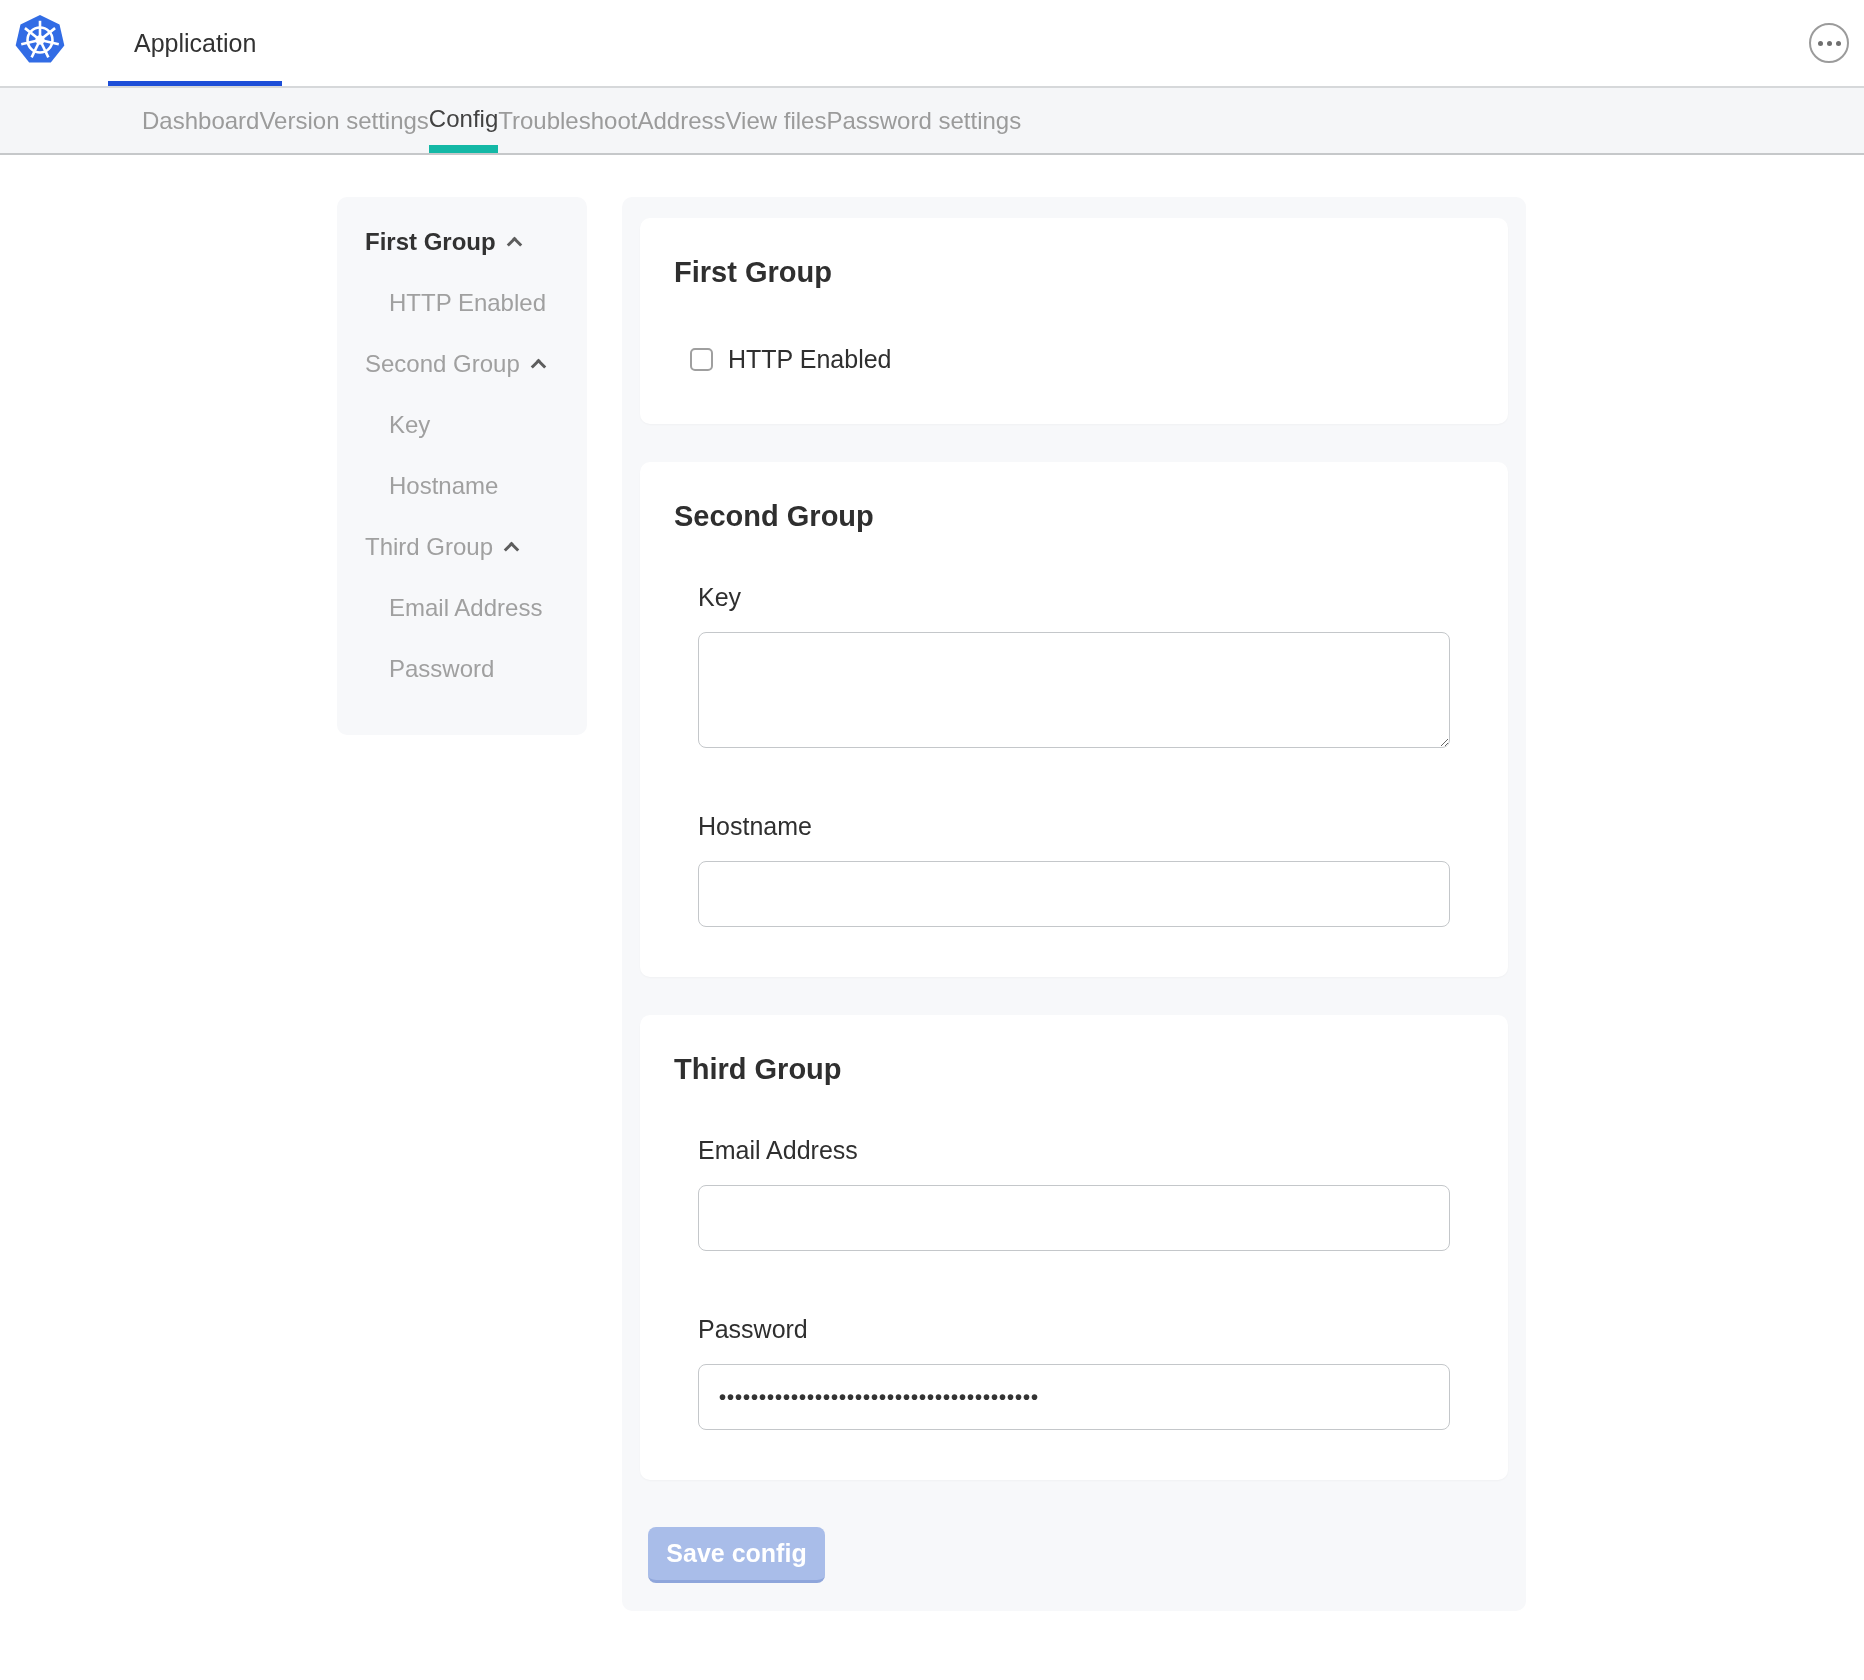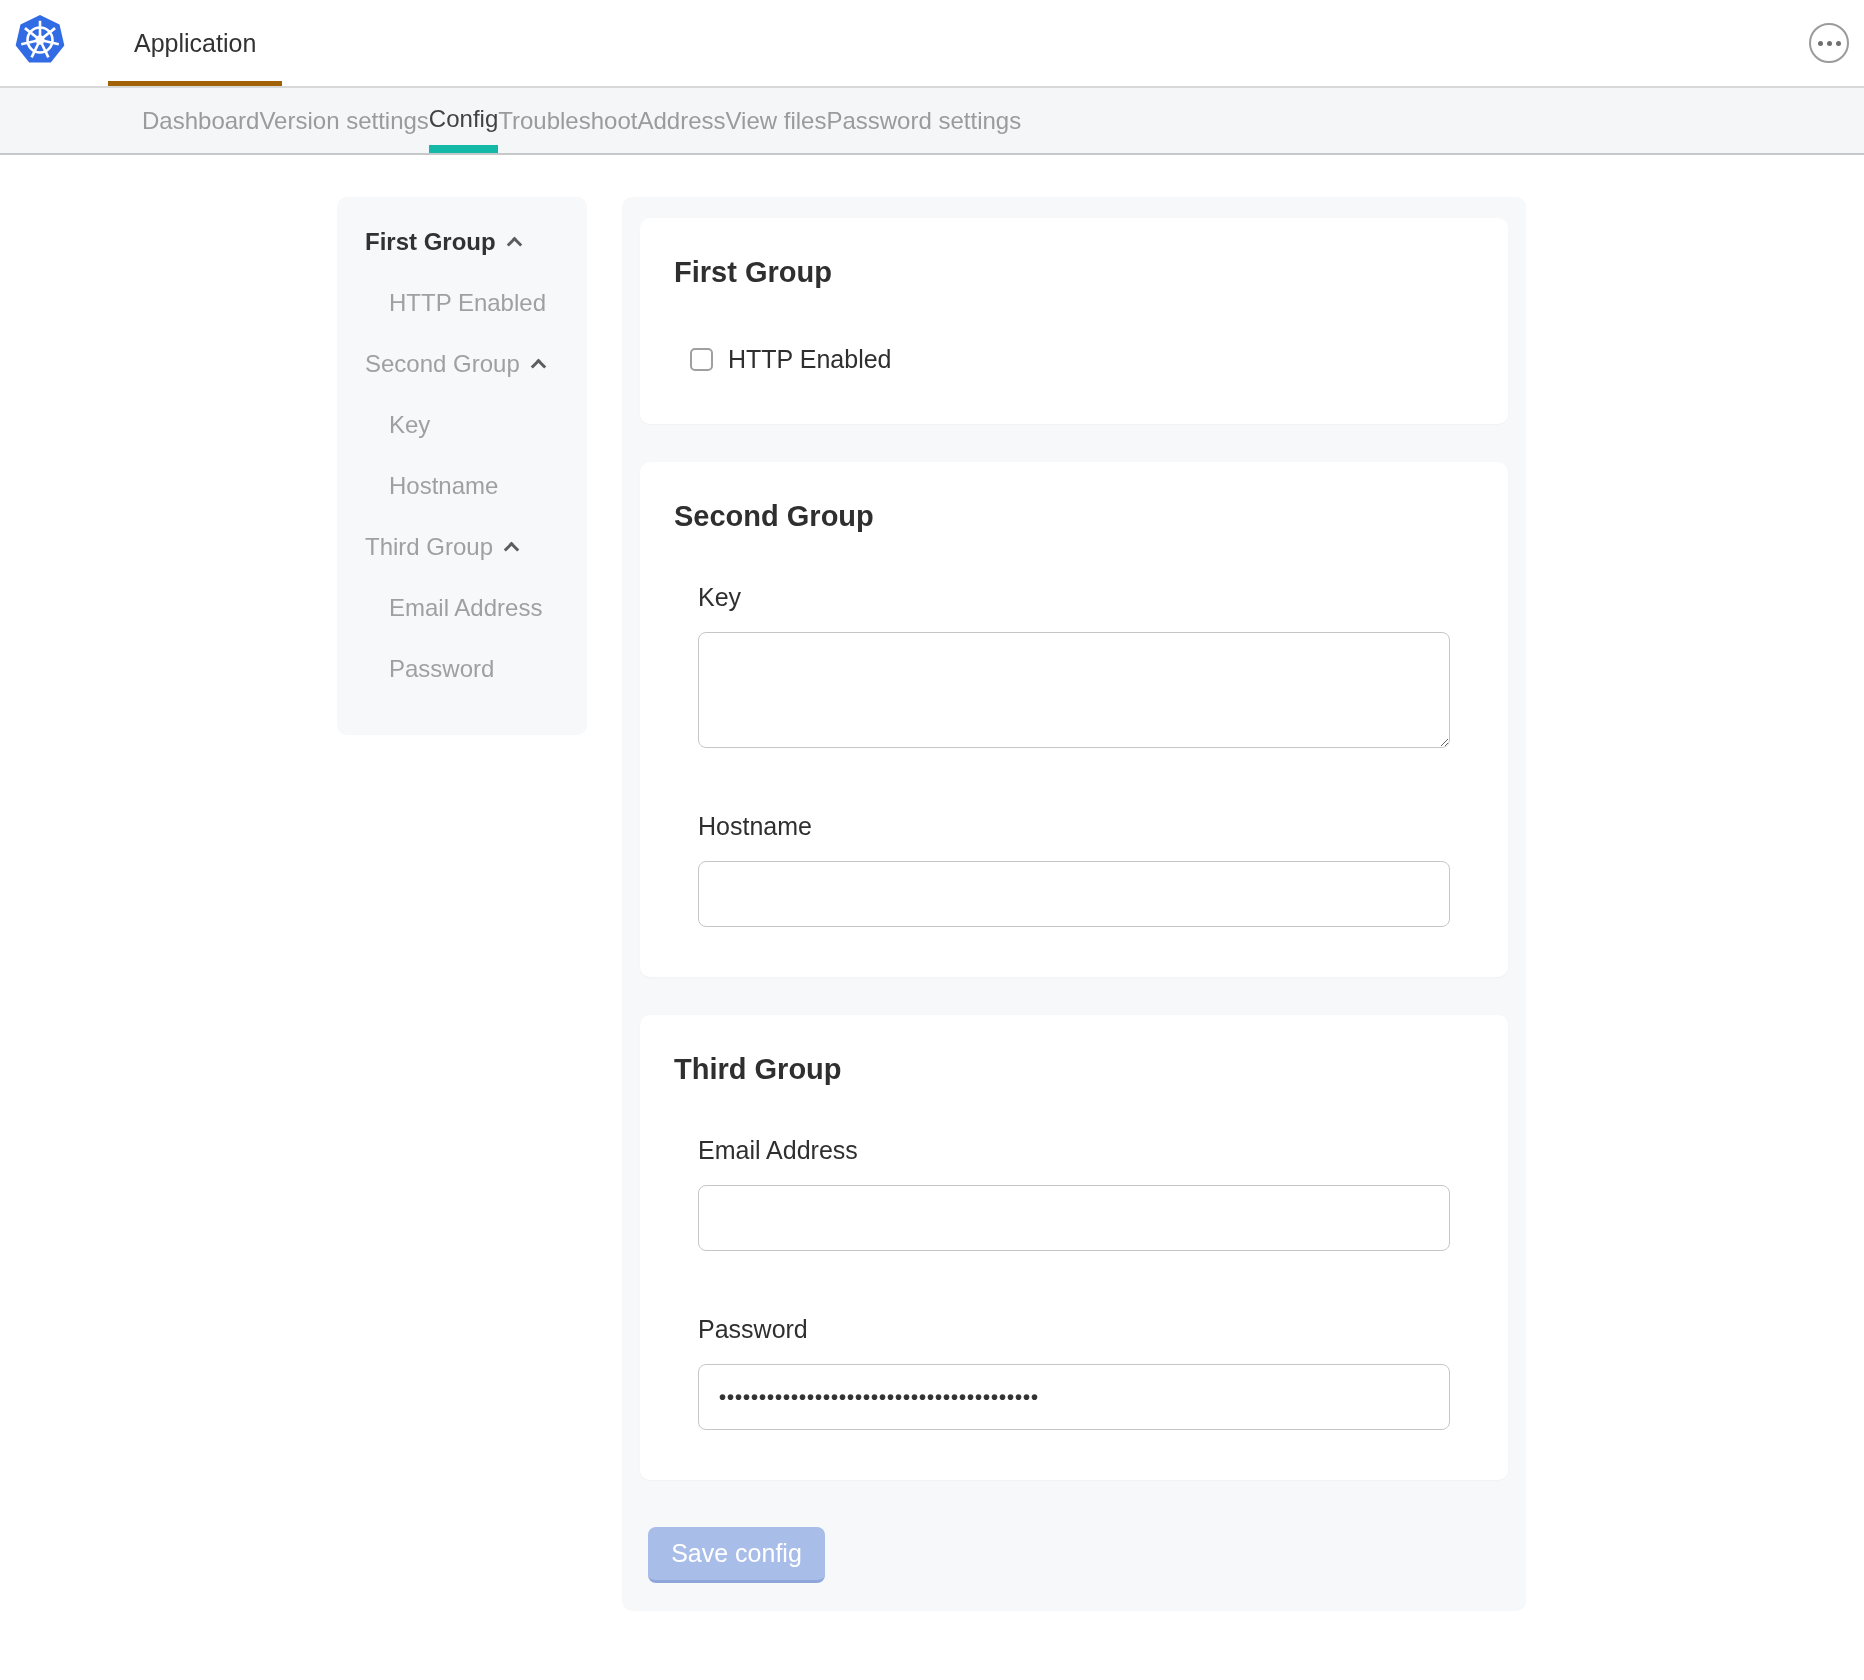--- a/index.html
+++ b/index.html
@@ -16,21 +16,21 @@
     position: relative;
   }
   .logo-wrap { width: 52px; height: 56px; margin: 12px 0 0 14px; flex: 0 0 auto; }
   .app-tab {
     margin-left: 42px;
     display: flex;
     align-items: center;
     padding: 5px 26px 0 26px;
     font-size: 25px;
     color: #323232;
-    border-bottom: 5px solid #a16207;
+    border-bottom: 5px solid #1d4ed8;
     cursor: pointer;
   }
   .overflow-btn {
     margin-left: auto;
     align-self: center;
     margin-right: 15px;
     width: 40px; height: 40px;
     border-radius: 50%;
     border: 2px solid #9b9b9b;
     background: #fff;
@@ -148,21 +148,21 @@
   .save-btn {
     display: block;
     margin: 47px 0 0 8px;
     width: 177px; height: 56px;
     background: #a9bde9;
     border: none;
     border-bottom: 3px solid #8fa6db;
     border-radius: 8px;
     color: #ffffff;
     font-size: 25px;
-    font-weight: normal;
+    font-weight: bold;
     font-family: "Liberation Sans", sans-serif;
     cursor: pointer;
   }
 </style>
 </head>
 <body>
 
 <div class="page">
 
   <header class="header">

